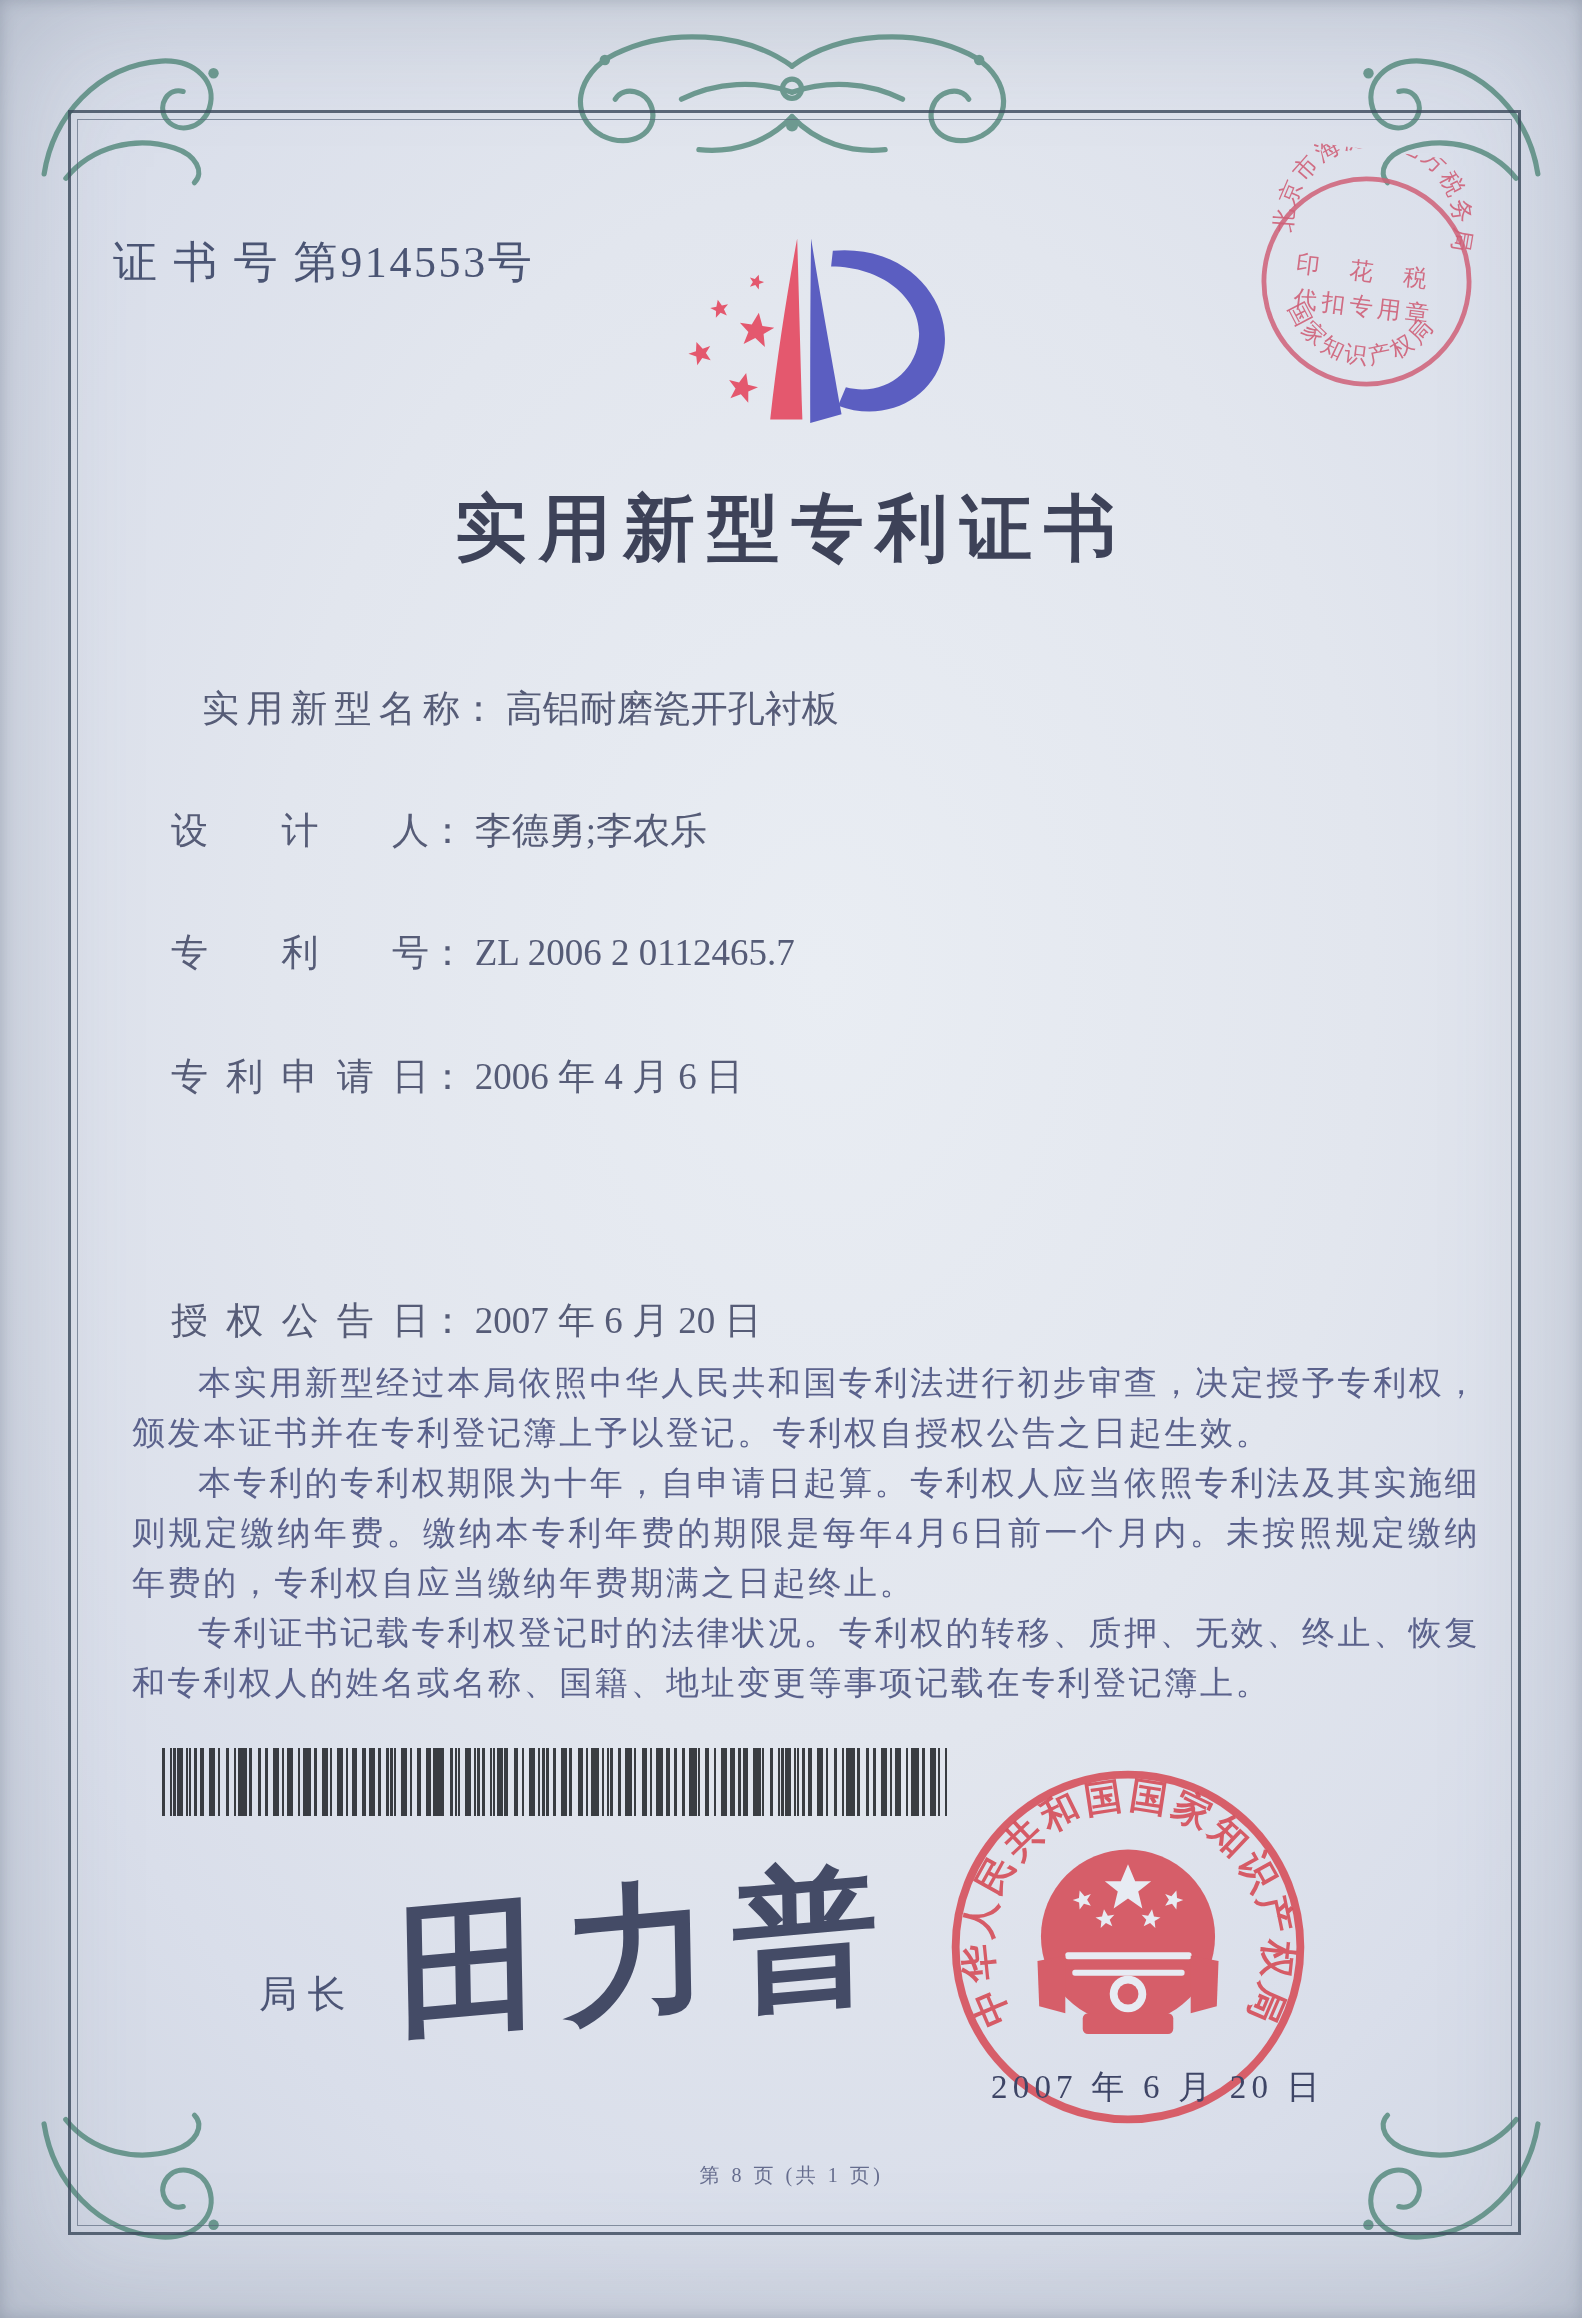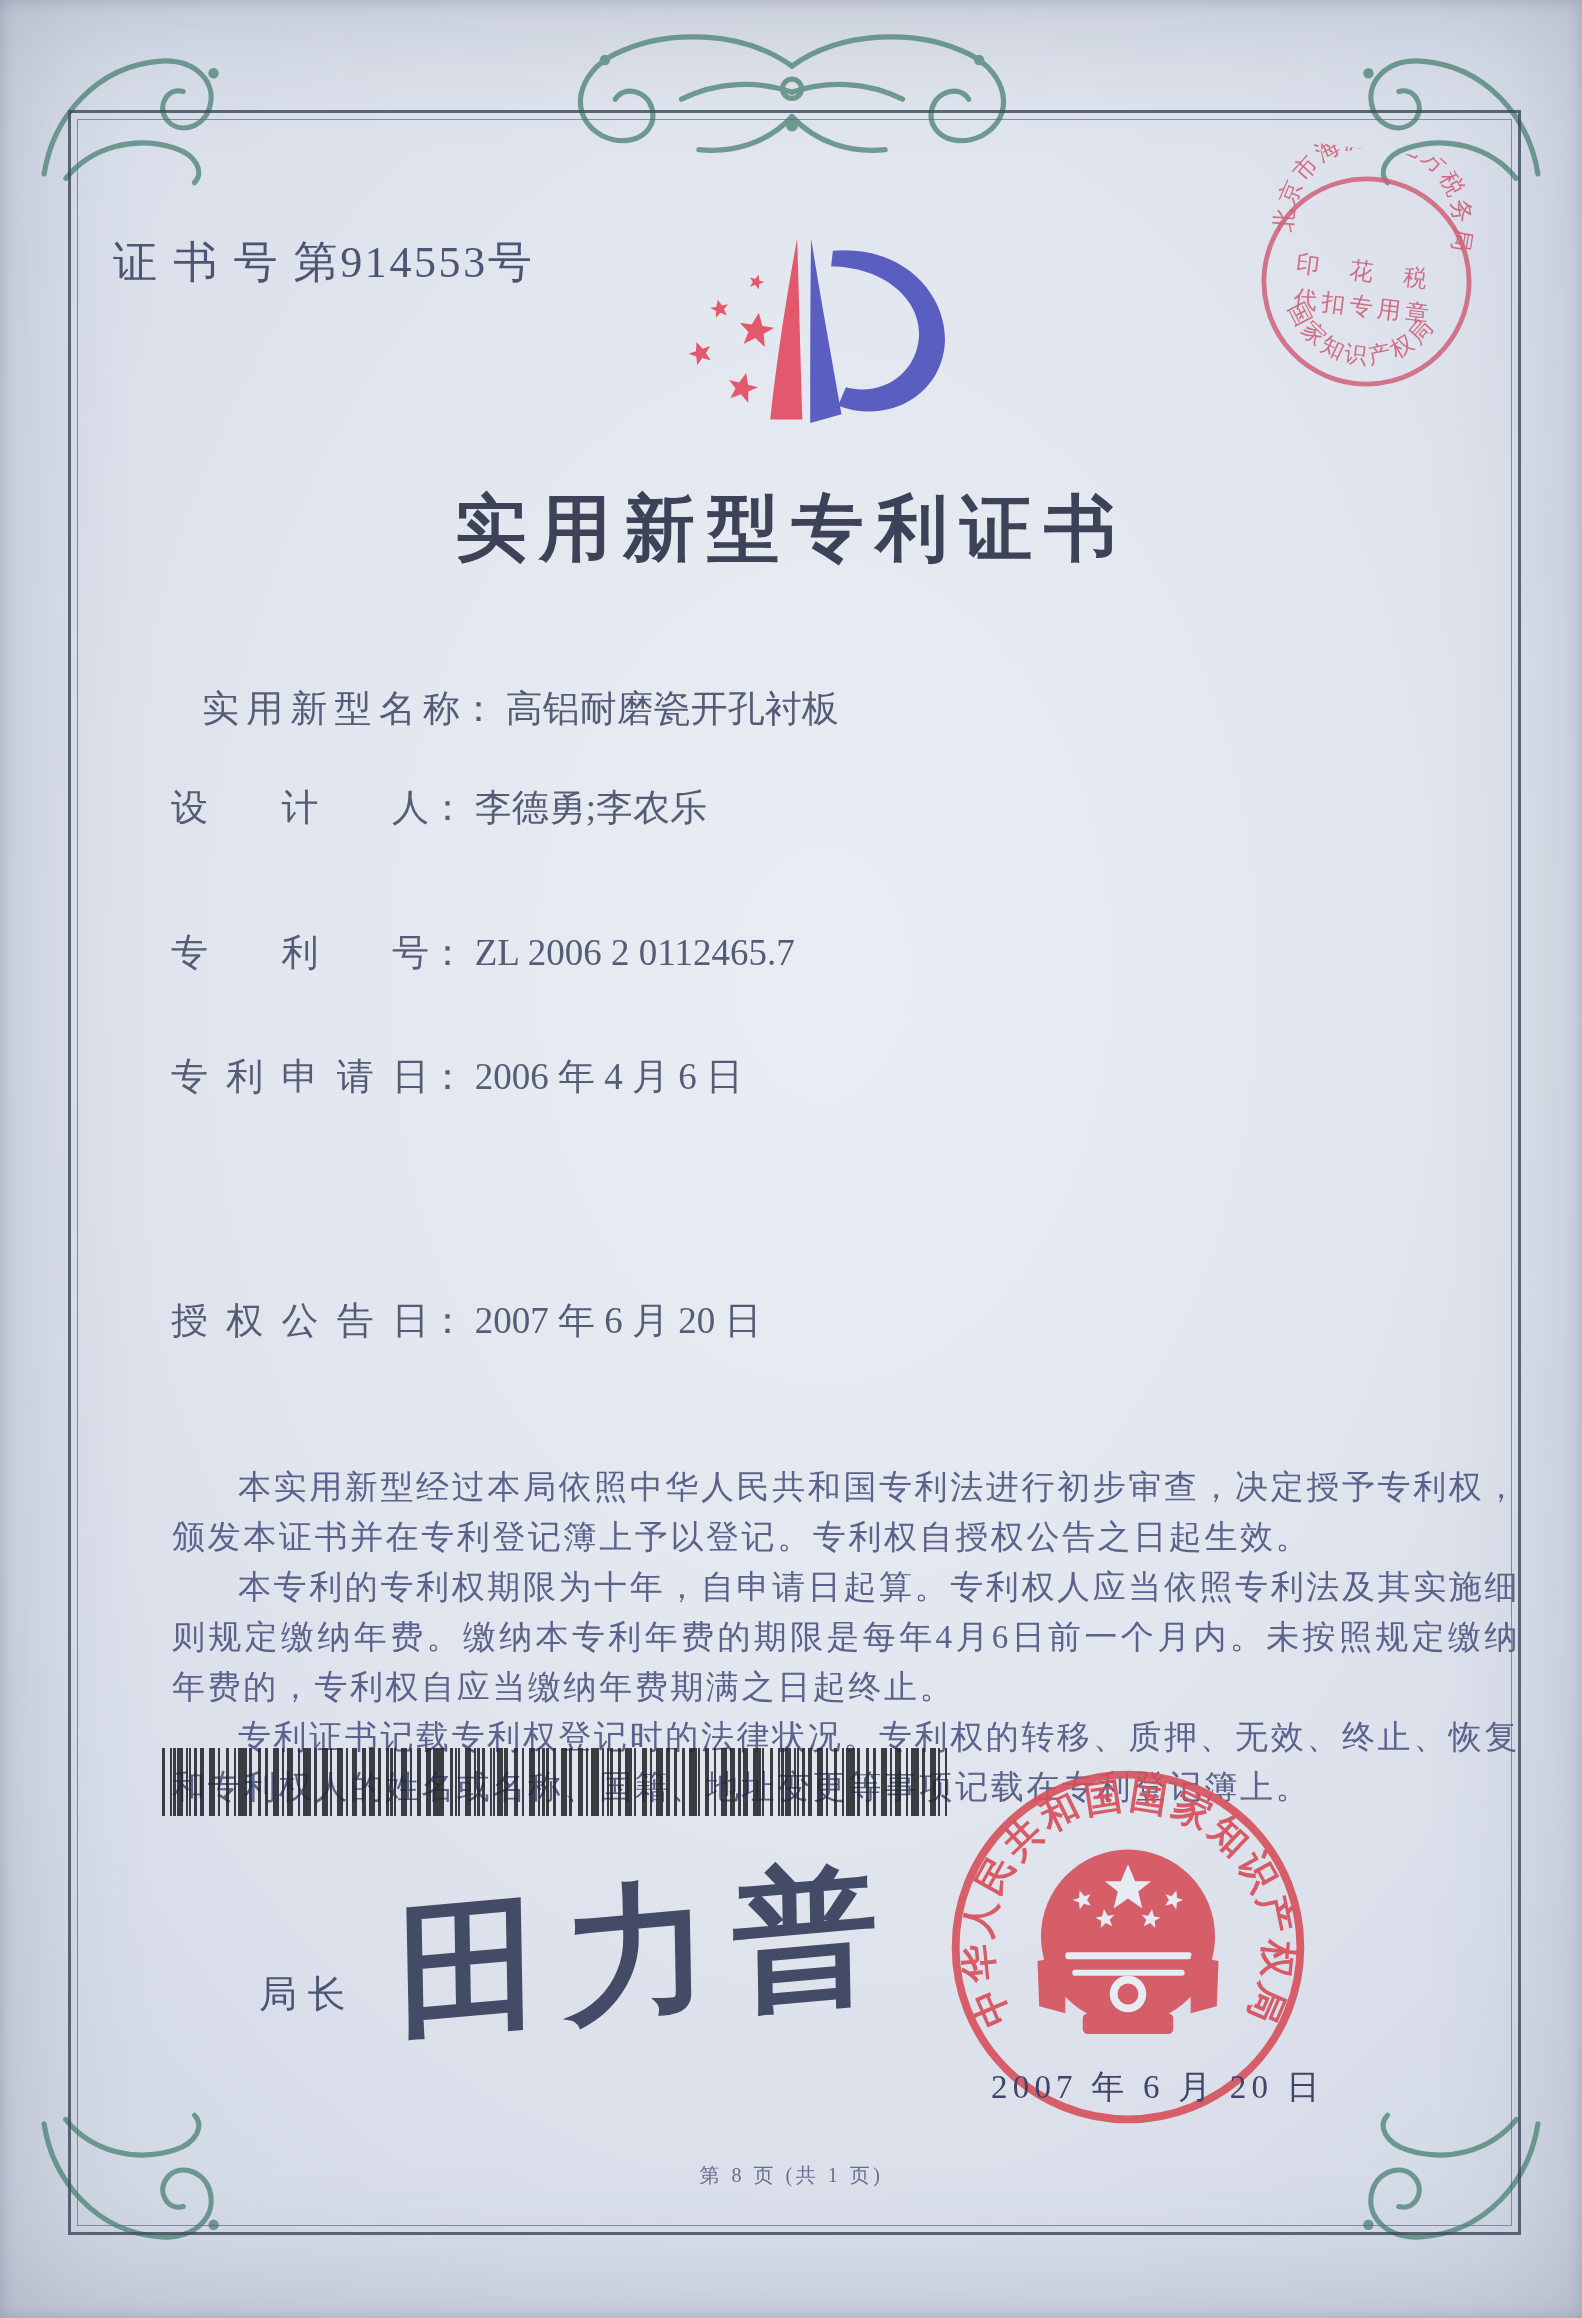--- a/index.html
+++ b/index.html
@@ -32,25 +32,25 @@
   .stamp{position:absolute;left:1235px;top:150px;width:263px;height:263px;transform:rotate(7deg);}
   .stamp text{fill:#cf6078;font-family:"Liberation Serif",serif;}
   .title{position:absolute;left:0;top:481px;width:100%;text-align:center;
     font-size:72px;font-weight:600;letter-spacing:12.2px;color:#3d4258;white-space:nowrap;}
   
   .field-row{position:absolute;left:171px;font-size:37px;color:#565c77;white-space:nowrap;}
   .field-label{display:inline-block;width:258px;text-align:justify;text-align-last:justify;
     vertical-align:bottom;}
   .field-sep{display:inline-block;}
   .field-value{margin-left:8.7px;}
-  .fr1{top:684px;margin-left:31px;} .fr2{top:783px;} .fr3{top:928px;}
+  .fr1{top:684px;margin-left:31px;} .fr2{top:806px;} .fr3{top:928px;}
   .fr4{top:1052px;} .fr5{top:1174px;} .fr6{top:1296px;}
   
-  .body-text{position:absolute;left:132px;top:1462px;width:1348px;
-    font-size:33px;line-height:50px;letter-spacing:2.6px;color:#5b628c;text-align:justify;margin-left:40px;}
+  .body-text{position:absolute;left:132px;top:1358px;width:1348px;
+    font-size:33px;line-height:50px;letter-spacing:2.6px;color:#5b628c;text-align:justify;}
   .body-text p{margin:0;text-indent:2em;}
   
   .barcode{position:absolute;left:162px;top:1748px;width:785px;height:68px;opacity:.88;
     background-image:
       repeating-linear-gradient(90deg,#23262b 0 3.5px,transparent 3.5px 7.8px,#23262b 7.8px 9.6px,transparent 9.6px 15px,#23262b 15px 21px,transparent 21px 24.4px,#23262b 24.4px 26px,transparent 26px 32px),
       repeating-linear-gradient(90deg,#23262b 0 2.6px,transparent 2.6px 11.3px,#23262b 11.3px 14px,transparent 14px 27px,#23262b 27px 29px,transparent 29px 38px);}
   
   .director-label{position:absolute;left:259px;top:1969px;font-size:38px;letter-spacing:10.4px;
     color:#4c5576;}
   .signature{position:absolute;left:396px;top:1855px;font-size:146px;color:#343b58;

